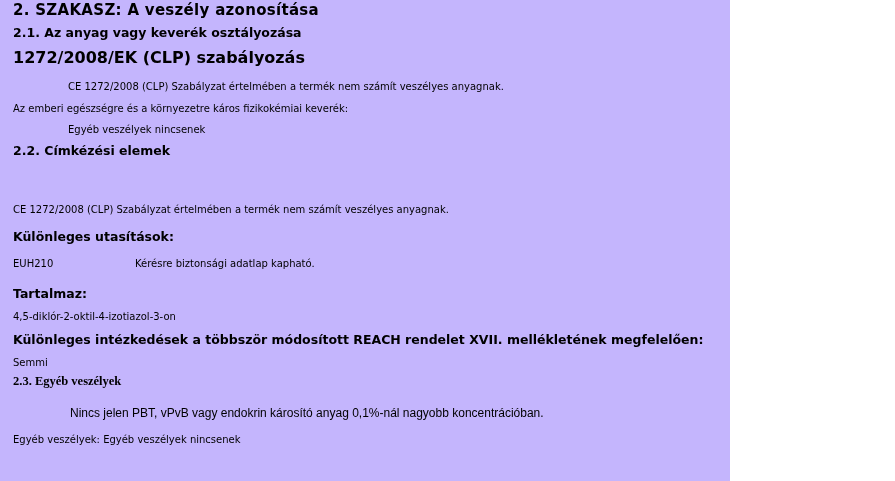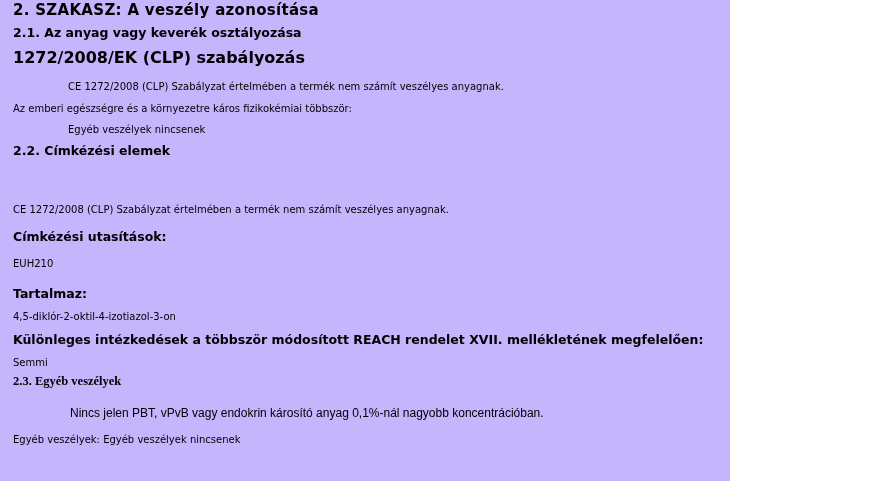--- a/index.html
+++ b/index.html
@@ -47,32 +47,33 @@
 <div class="page">
 
   <div class="line h1" style="top:3px;  left:13px;">2. SZAKASZ: A veszély azonosítása</div>
 
   <div class="line h2" style="top:25px; left:13px;">2.1. Az anyag vagy keverék osztályozása</div>
 
   <div class="line h2b" style="top:50px; left:13px;">1272/2008/EK (CLP) szabályozás</div>
 
   <div class="line" style="top:79px; left:68px;">CE 1272/2008 (CLP) Szabályzat értelmében a termék nem számít veszélyes anyagnak.</div>
 
-  <div class="line" style="top:101px; left:13px;">Az emberi egészségre és a környezetre káros fizikokémiai többször:</div>
+  <div class="line" style="top:101px; left:13px;">Az emberi egészségre és a környezetre káros fizikokémiai keverék:</div>
 
   <div class="line" style="top:122px; left:68px;">Egyéb veszélyek nincsenek</div>
 
   <div class="line h2" style="top:143px; left:13px;">2.2. Címkézési elemek</div>
 
   <div class="line" style="top:202px; left:13px;">CE 1272/2008 (CLP) Szabályzat értelmében a termék nem számít veszélyes anyagnak.</div>
 
-  <div class="line h2" style="top:229px; left:13px;">Címkézési utasítások:</div>
+  <div class="line h2" style="top:229px; left:13px;">Különleges utasítások:</div>
 
   <div class="line" style="top:256px; left:13px;">EUH210</div>
 
+  <div class="line" style="top:256px; left:135px;">Kérésre biztonsági adatlap kapható.</div>
 
   <div class="line h2" style="top:286px; left:13px;">Tartalmaz:</div>
 
   <div class="line" style="top:309px; left:13px;">4,5-diklór-2-oktil-4-izotiazol-3-on</div>
 
   <div class="line h2" style="top:332px; left:13px;">Különleges intézkedések a többször módosított REACH rendelet XVII. mellékletének megfelelően:</div>
 
   <div class="line" style="top:355px; left:13px;">Semmi</div>
 
   <div class="line h2" style="top:374px; left:13px;font-family:Liberation Serif, serif;">2.3. Egyéb veszélyek</div>

